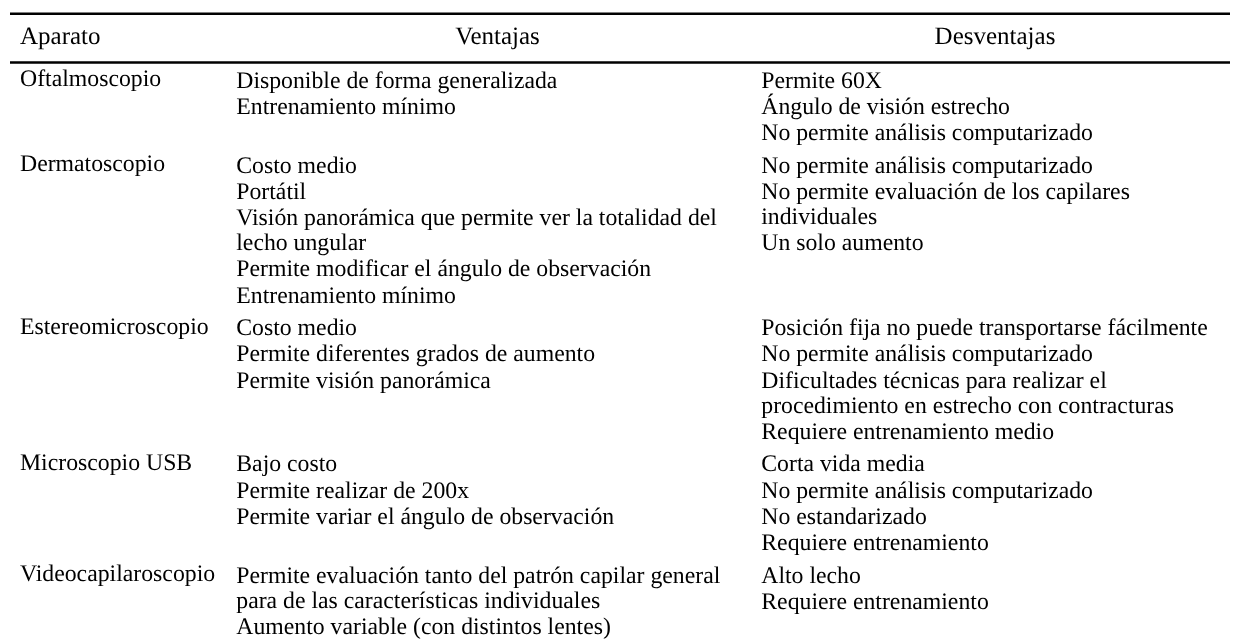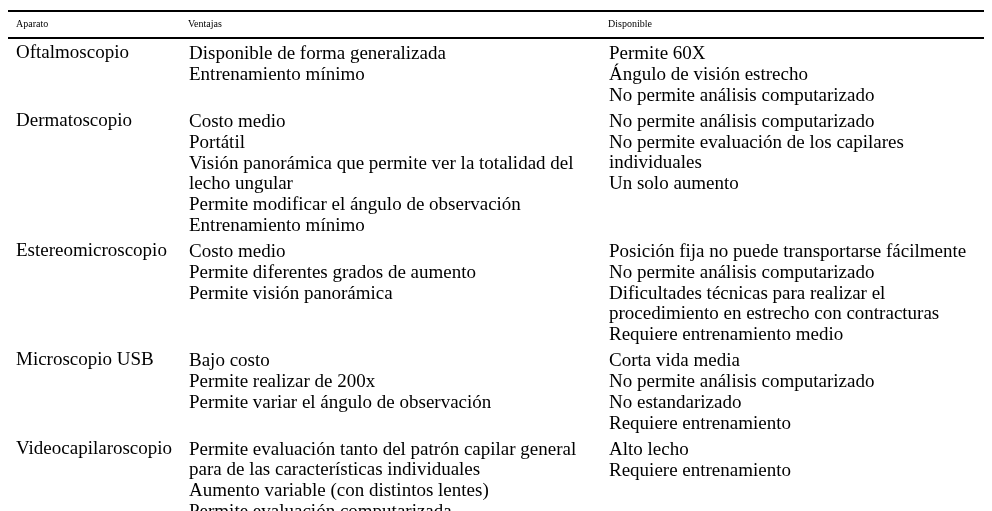--- a/index.html
+++ b/index.html
@@ -25,25 +25,25 @@
     border-bottom: 2px solid #000;
   }
   col.c1 { width: 180px; }
   col.c2 { width: 420px; }
   col.c3 { width: 376px; }
   thead tr {
     border-bottom: 2px solid #000;
   }
   th {
     font-weight: normal;
-    font-size: 10px;
+    font-size: 20px;
     padding: 6px 0 8px 0;
   }
   .th-left   { text-align: left; padding-left: 8px; }
-  .th-center { text-align: left; }
+  .th-center { text-align: center; }
   td {
     vertical-align: top;
     font-size: 19px;
     line-height: 20px;
     padding: 3px 10px 1px 0;
   }
   td.col-aparato { padding-left: 8px; }
   .cell-line { margin: 1px; }
 </style>
 </head>
@@ -53,21 +53,21 @@
   <table class="cmp-table">
     <colgroup>
       <col class="c1">
       <col class="c2">
       <col class="c3">
     </colgroup>
     <thead>
       <tr>
         <th class="th-left">Aparato</th>
         <th class="th-center">Ventajas</th>
-        <th class="th-center">Disponible</th>
+        <th class="th-center">Desventajas</th>
       </tr>
     </thead>
     <tbody>
         <tr>
           <td class="col-aparato">Oftalmoscopio</td>
           <td class="col-ventajas">
             <div class="cell-line">Disponible de forma generalizada</div>
             <div class="cell-line">Entrenamiento mínimo</div>
           </td>
           <td class="col-desventajas">

